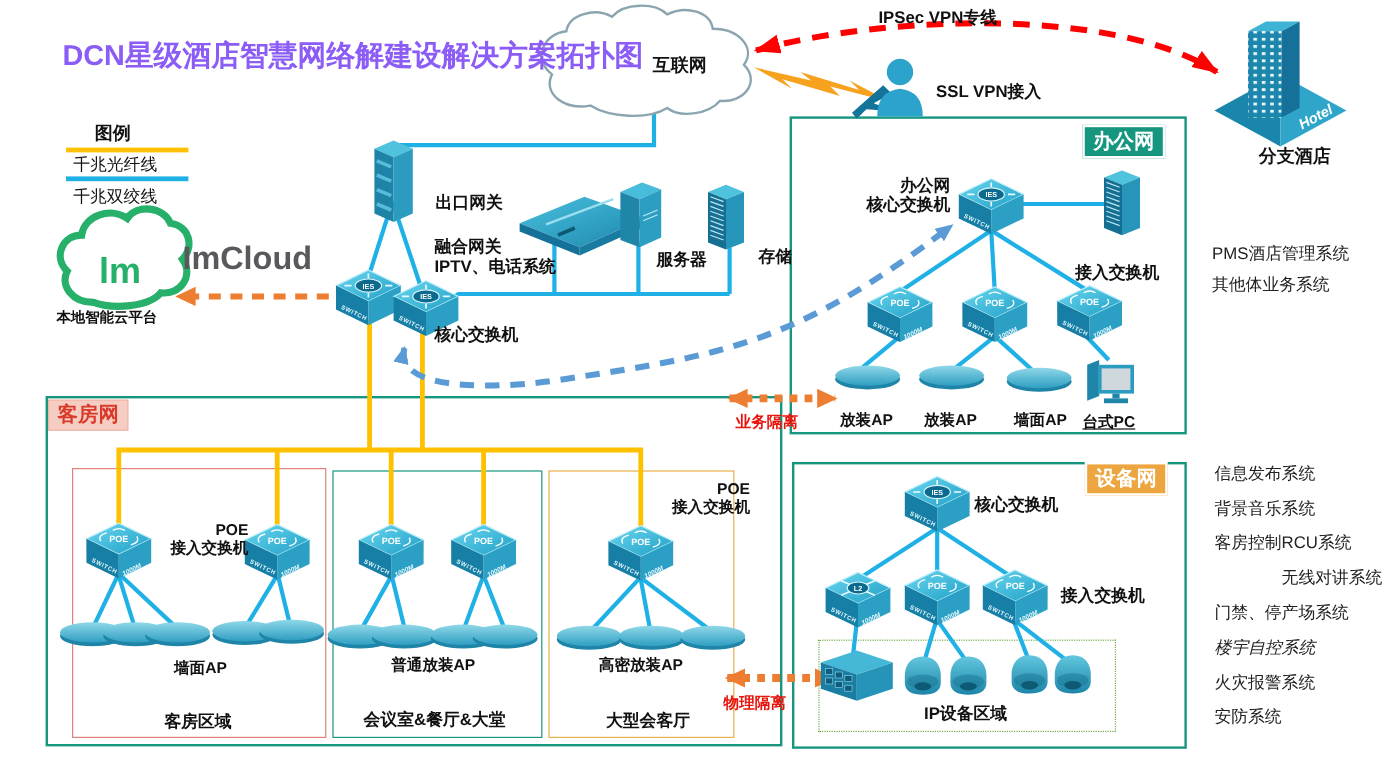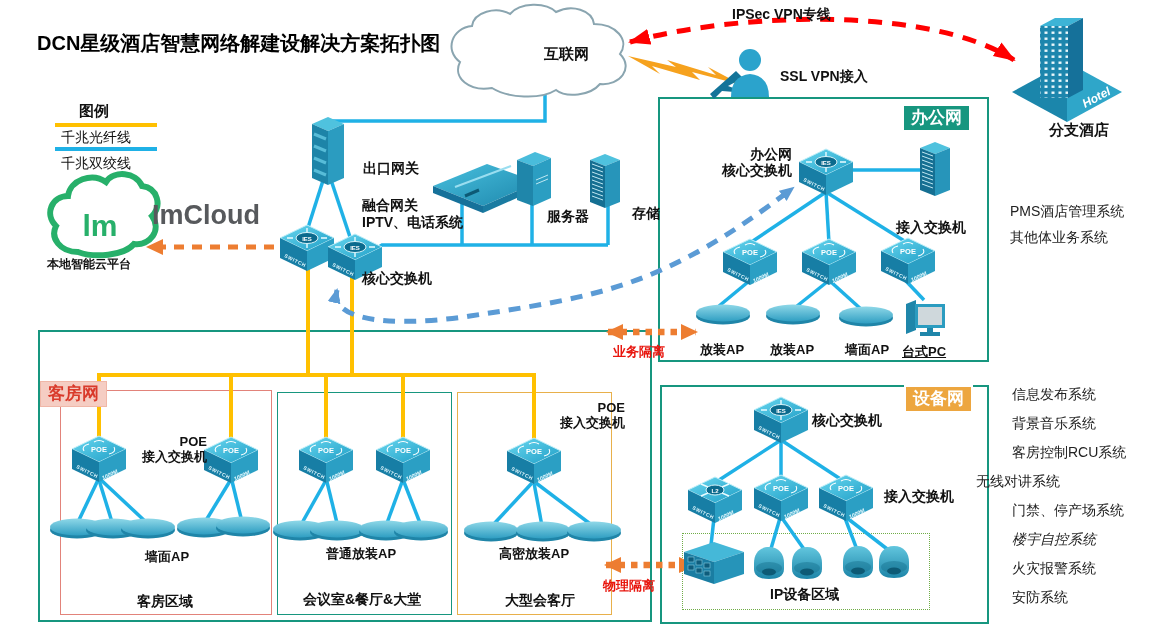--- a/index.html
+++ b/index.html
@@ -11,21 +11,21 @@
   .ctr{text-align:right;}
   .box{position:absolute;border:2px solid #17967f;z-index:5;background:transparent;}
   .box-thin{position:absolute;border:1.5px solid;z-index:6;}
   .chip{position:absolute;z-index:32;font-weight:bold;font-size:17px;color:#fff;
         padding:1px 7px;border:2px solid #fff;line-height:22px;}
   .chip-office{background:#17967f;}
   .chip-device{background:#eda63f;}
   .chip-guest{background:#f5cdc3;color:#d93a2b;border:1px solid #f0b7a8;}
   #netsvg{position:absolute;left:0;top:0;z-index:10;}
   .legend-bar{position:absolute;height:4px;width:102px;z-index:30;}
-  .title{position:absolute;font-size:20px;font-weight:bold;color:#000000;z-index:30;white-space:nowrap;}
+  .title{position:absolute;font-size:24px;font-weight:bold;color:#8b5cf6;z-index:30;white-space:nowrap;margin-left:15px;}
   .brand{position:absolute;font-size:27px;font-weight:600;color:#57595c;z-index:30;}
   .redlab{color:#e8150d;text-align:right;}
 </style>
 </head>
 <body>
 
 <div id="stage">
 
   <div class="box" style="left:658px;top:97px;width:327px;height:261px;"></div>
   <div class="box" style="left:660px;top:385px;width:325px;height:235px;"></div>
@@ -312,40 +312,40 @@
   <div class="lb lb-sm" style="left:700px;top:341px;">放装AP</div>
   <div class="lb lb-sm" style="left:770px;top:341px;">放装AP</div>
   <div class="lb lb-sm" style="left:845px;top:341px;">墙面AP</div>
   <div class="lb lb-sm" style="left:902px;top:343px;text-decoration:underline;">台式PC</div>
 
   <div class="chip chip-device" style="left:904px;top:385px;">设备网</div>
   <div class="lb" style="left:812px;top:412px;">核心交换机</div>
   <div class="lb" style="left:884px;top:488px;">接入交换机</div>
   <div class="lb" style="left:770px;top:586px;">IP设备区域</div>
 
-  <div class="chip chip-guest" style="left:40px;top:333px;margin-top:48px;">客房网</div>
+  <div class="chip chip-guest" style="left:40px;top:333px;">客房网</div>
   <div class="lb lb-sm ctr" style="left:127px;top:434px;width:80px;line-height:15px;">POE</div>
   <div class="lb lb-sm ctr" style="left:127px;top:449px;width:80px;line-height:15px;">接入交换机</div>
   <div class="lb lb-sm ctr" style="left:545px;top:400px;width:80px;line-height:15px;">POE</div>
   <div class="lb lb-sm ctr" style="left:545px;top:415px;width:80px;line-height:15px;">接入交换机</div>
   <div class="lb lb-sm" style="left:145px;top:548px;">墙面AP</div>
   <div class="lb" style="left:137px;top:593px;">客房区域</div>
   <div class="lb lb-sm" style="left:326px;top:545px;">普通放装AP</div>
   <div class="lb" style="left:303px;top:591px;">会议室&amp;餐厅&amp;大堂</div>
   <div class="lb lb-sm" style="left:499px;top:545px;">高密放装AP</div>
   <div class="lb" style="left:505px;top:592px;">大型会客厅</div>
 
   <div class="lb lb-sm redlab" style="left:613px;top:343px;">业务隔离</div>
   <div class="lb lb-sm redlab" style="left:603px;top:577px;">物理隔离</div>
 
   <div class="lb lb-reg" style="left:1010px;top:203px;position:absolute;">PMS酒店管理系统</div>
   <div class="lb lb-reg" style="left:1010px;top:229px;">其他体业务系统</div>
 
   <div class="lb lb-reg" style="left:1012px;top:386px;">信息发布系统</div>
   <div class="lb lb-reg" style="left:1012px;top:415px;">背景音乐系统</div>
   <div class="lb lb-reg" style="left:1012px;top:444px;">客房控制RCU系统</div>
-  <div class="lb lb-reg" style="left:976px;top:473px;font-family:Liberation Serif, serif;">无线对讲系统</div>
+  <div class="lb lb-reg" style="left:1068px;top:473px;font-family:Liberation Serif, serif;">无线对讲系统</div>
   <div class="lb lb-reg" style="left:1012px;top:502px;">门禁、停产场系统</div>
   <div class="lb lb-reg" style="left:1012px;top:531px;font-style:italic;">楼宇自控系统</div>
   <div class="lb lb-reg" style="left:1012px;top:560px;">火灾报警系统</div>
   <div class="lb lb-reg" style="left:1012px;top:589px;">安防系统</div>
 
 </div>
 
 </body></html>

